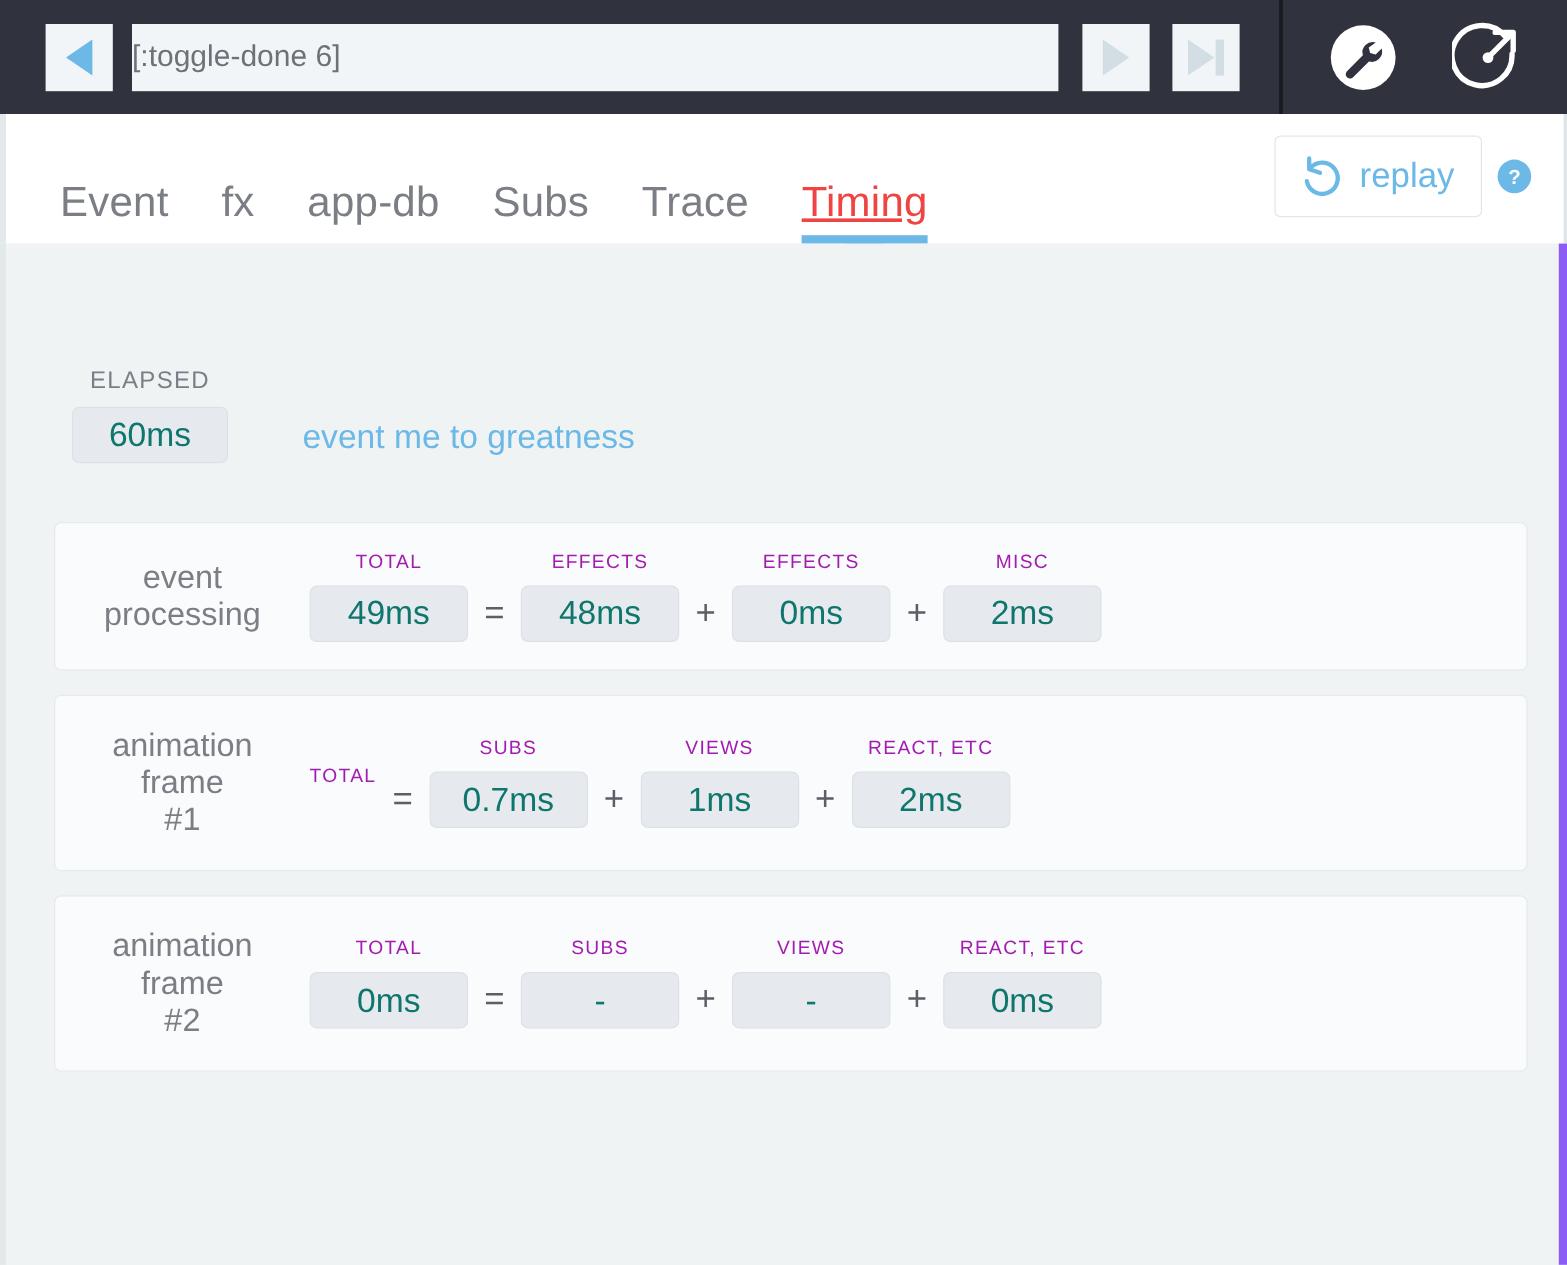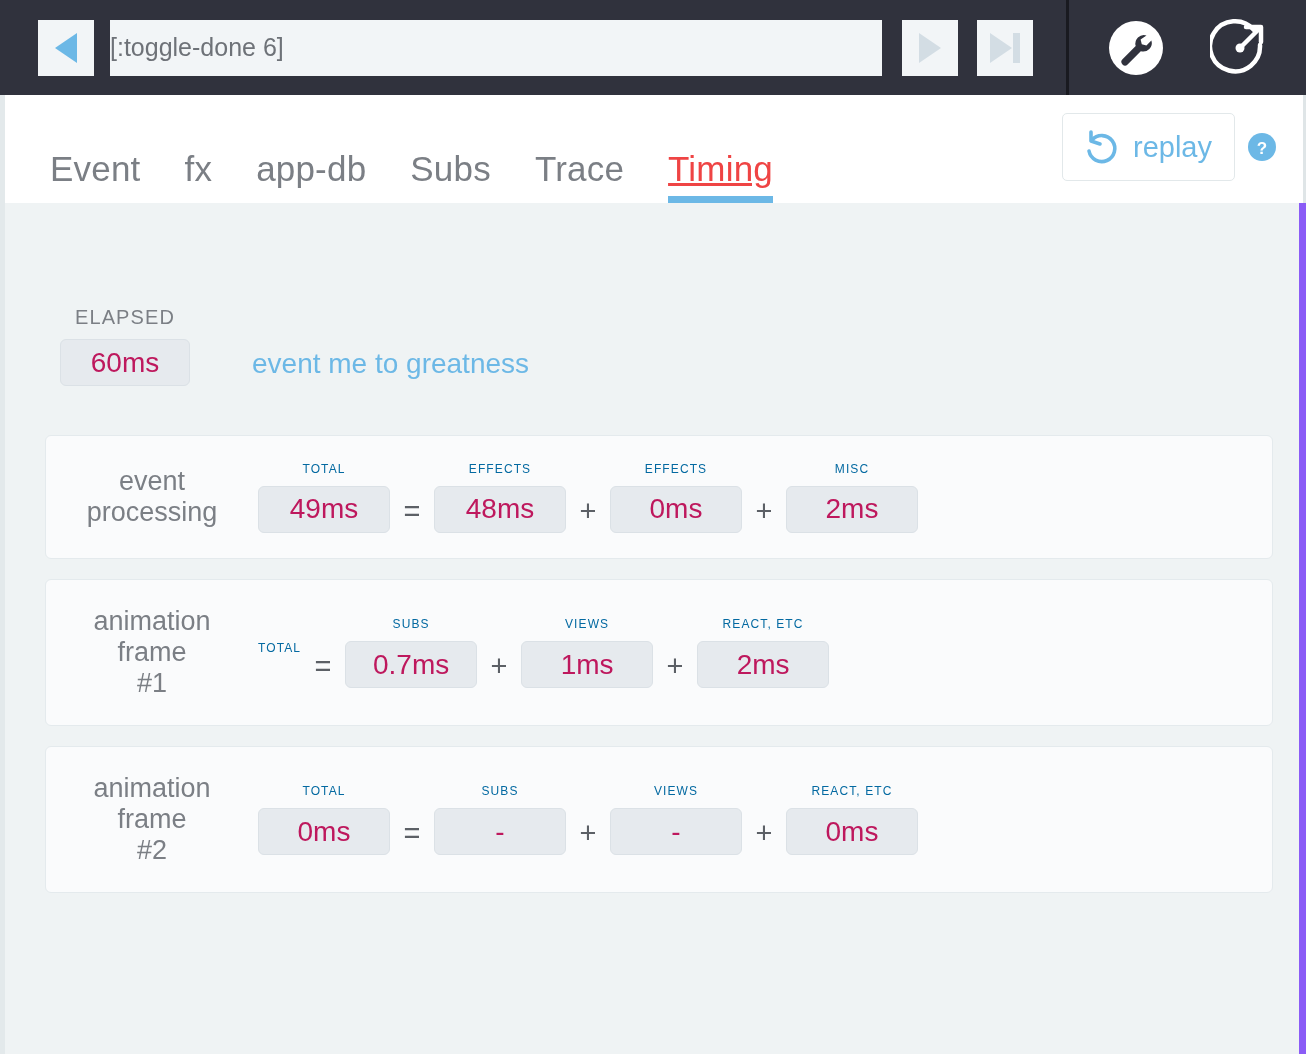--- a/index.html
+++ b/index.html
@@ -211,21 +211,21 @@
   .elapsed-label {
     font-size: 20px;
     color: #7b7f85;
     letter-spacing: 1.1px;
     margin-bottom: 10px;
   }
   .pill {
     background: #e6eaee;
     border: 1px solid #dbe1e6;
     border-radius: 6px;
-    color: #be185d;
+    color: #0f766e;
     display: flex;
     align-items: center;
     justify-content: center;
     box-sizing: border-box;
   }
   .elapsed-pill {
     width: 130px;
     height: 47px;
     font-size: 28px;
   }
@@ -266,22 +266,22 @@
     line-height: 1.14;
     white-space: pre-line;
   }
   .metric {
     display: flex;
     flex-direction: column;
     align-items: center;
     flex: 0 0 auto;
   }
   .metric-label {
-    font-size: 12px;
-    color: #0369a1;
+    font-size: 16px;
+    color: #a21caf;
     letter-spacing: 1.1px;
     margin-bottom: 10px;
     white-space: nowrap;
   }
   .metric-pill {
     width: 132px;
     height: 47px;
     font-size: 28px;
   }
   .op {

